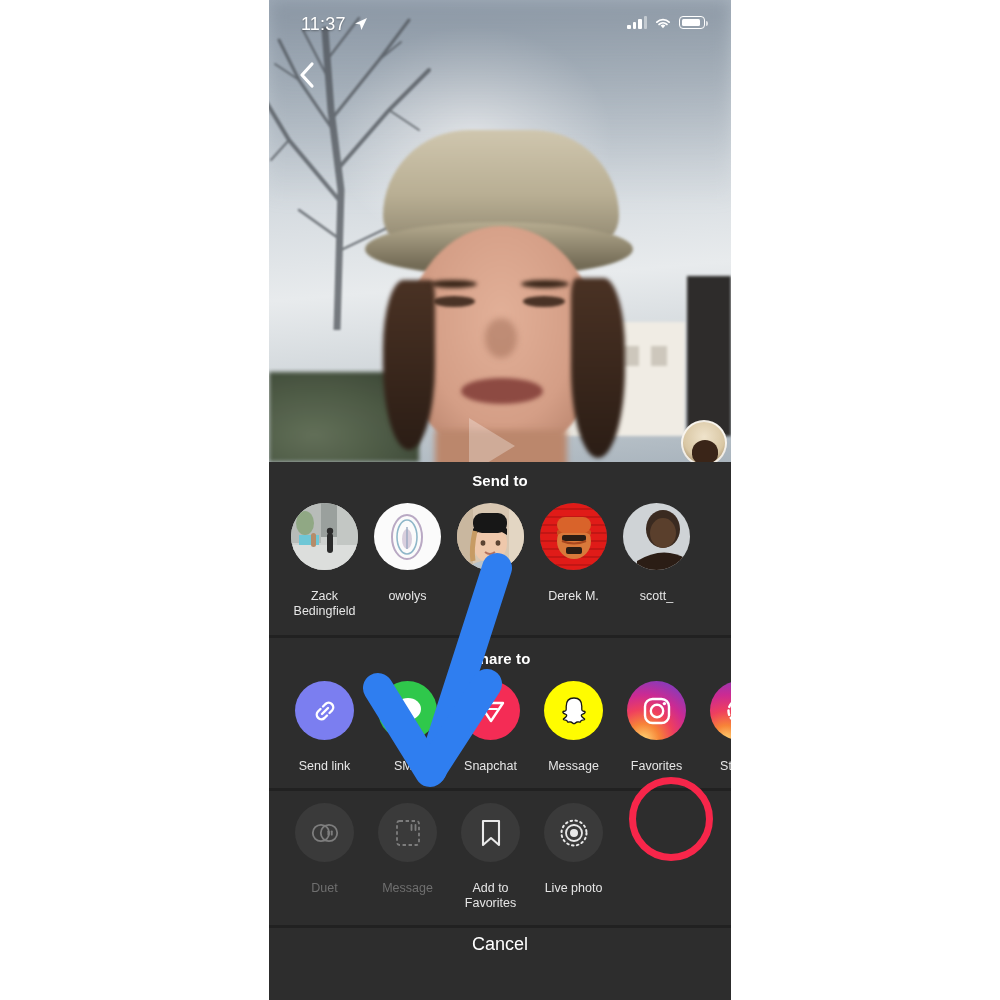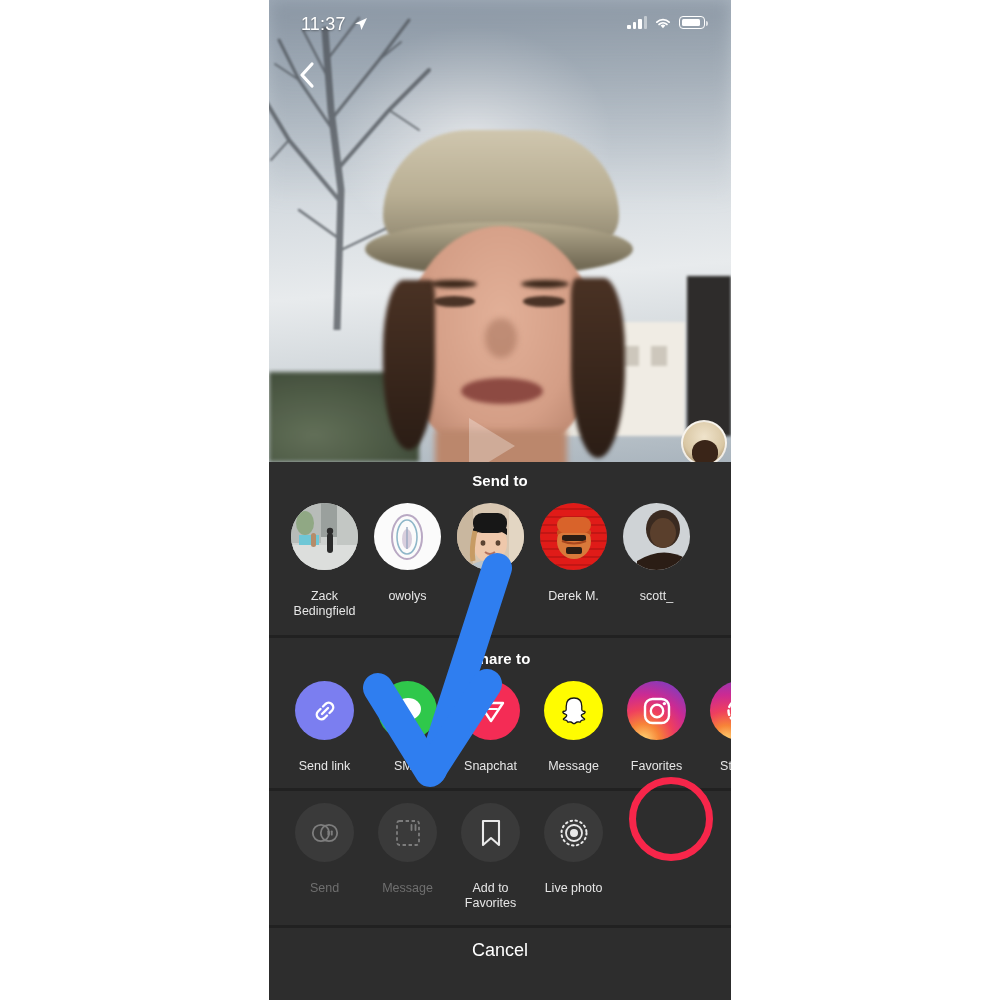--- a/index.html
+++ b/index.html
@@ -193,21 +193,21 @@
   }
   .actionicon.dim svg { opacity: .45; }
   
   #save-highlight {
     position: absolute; left: 360px; top: 777px;
     width: 84px; height: 84px; border-radius: 50%;
     border: 7px solid #f7264a; z-index: 25; pointer-events: none;
   }
   
   #cancel-btn {
-    position: absolute; left: 0; top: 12px; width: 462px;
+    position: absolute; left: 0; top: 6px; width: 462px;
     text-align: center; color: #fff; font-size: 18px;
   }
   #home-indicator {
     position: absolute; left: 50%; transform: translateX(-50%); bottom: 12px;
     width: 164px; height: 5px; border-radius: 3px; background: #fff;
   }
   
   #arrow { position: absolute; left: 0; top: 0; width: 1000px; height: 1000px; z-index: 40; pointer-events: none; }
 </style>
 </head>
@@ -466,21 +466,21 @@
 
           <div class="cell dim">
             <div class="actionicon dim">
               <svg width="32" height="32" viewBox="0 0 32 32">
                 <circle cx="12" cy="16" r="8.2" stroke="#cfcfcf" stroke-width="1.8" fill="none"></circle>
                 <circle cx="20" cy="16" r="8.2" stroke="#cfcfcf" stroke-width="1.8" fill="none"></circle>
                 <rect x="18.4" y="13.4" width="1.9" height="5.2" rx="0.9" fill="#cfcfcf"></rect>
                 <rect x="21.8" y="13.4" width="1.9" height="5.2" rx="0.9" fill="#cfcfcf"></rect>
               </svg>
             </div>
-            <div class="label">Send</div>
+            <div class="label">Duet</div>
           </div>
 
           <div class="cell dim">
             <div class="actionicon dim">
               <svg width="28" height="30" viewBox="0 0 28 30">
                 <rect x="3" y="3" width="22" height="24" rx="2.6" stroke="#cfcfcf" stroke-width="1.8" fill="none" stroke-dasharray="3.4 2.6"></rect>
                 <path d="M17.5 7 L17.5 12" stroke="#cfcfcf" stroke-width="1.8" stroke-linecap="round"></path>
                 <path d="M21.5 7 L21.5 12" stroke="#cfcfcf" stroke-width="1.8" stroke-linecap="round"></path>
               </svg>
             </div>

